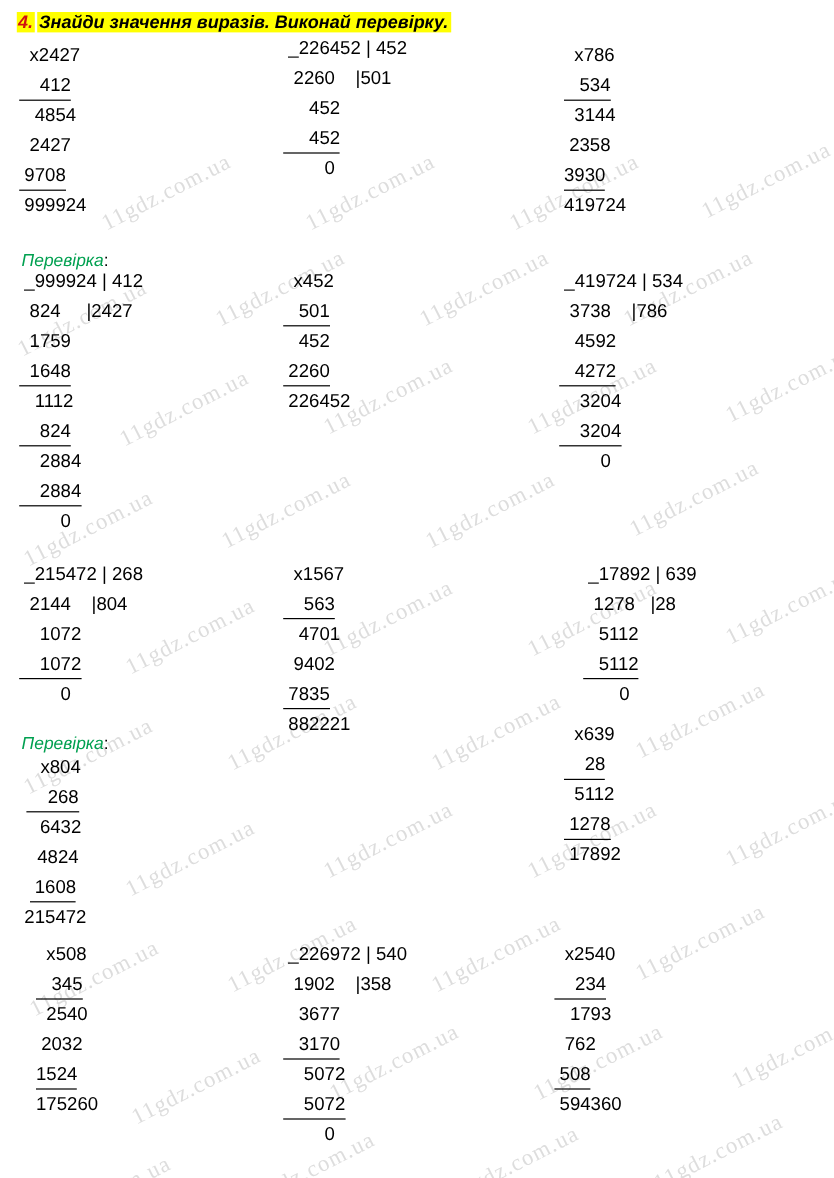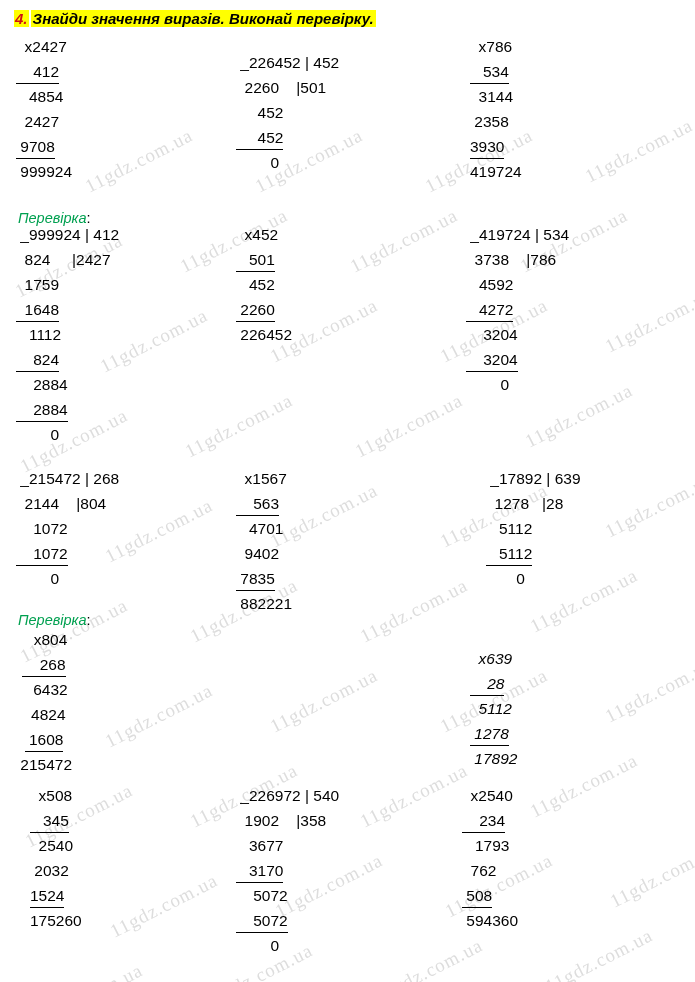--- a/index.html
+++ b/index.html
@@ -127,22 +127,22 @@
   <span>Перевірка</span><span class="colon">:</span>
 </div>
 <div class="work" style="left:16px;top:222px;"><span class="row"> _999924 | 412</span><span class="row">  824     |2427</span><span class="row">  1759</span><span class="row"><span class="u">  1648</span></span><span class="row">   1112</span><span class="row"><span class="u">    824</span></span><span class="row">    2884</span><span class="row"><span class="u">    2884</span></span><span class="row">        0</span></div>
 <div class="work" style="left:16px;top:466px;"><span class="row"> _215472 | 268</span><span class="row">  2144    |804</span><span class="row">    1072</span><span class="row"><span class="u">    1072</span></span><span class="row">        0</span></div>
 <div class="check-label" style="left:18px;top:600px;">
   <span>Перевірка</span><span class="colon">:</span>
 </div>
 <div class="work" style="left:16px;top:627px;text-align:center;"><span class="row">   x804</span><span class="row"><span class="u">    268</span></span><span class="row">   6432</span><span class="row">  4824</span><span class="row"><span class="u"> 1608</span></span><span class="row"> 215472</span></div>
 <div class="work" style="left:30px;top:783px;"><span class="row">  x508</span><span class="row"><span class="u">   345</span></span><span class="row">  2540</span><span class="row"> 2032</span><span class="row"><span class="u">1524</span></span><span class="row">175260</span></div>
 
-<div class="work" style="left:236px;top:50px;"><span class="row"> _226452 | 452</span><span class="row">  2260    |501</span><span class="row">     452</span><span class="row"><span class="u">     452</span></span><span class="row">        0</span></div>
+<div class="work" style="left:236px;top:28px;"><span class="row"> _226452 | 452</span><span class="row">  2260    |501</span><span class="row">     452</span><span class="row"><span class="u">     452</span></span><span class="row">        0</span></div>
 <div class="work" style="left:236px;top:222px;"><span class="row">  x452</span><span class="row"><span class="u">   501</span></span><span class="row">   452</span><span class="row"><span class="u"> 2260</span></span><span class="row"> 226452</span></div>
 <div class="work" style="left:236px;top:466px;"><span class="row">  x1567</span><span class="row"><span class="u">    563</span></span><span class="row">   4701</span><span class="row">  9402</span><span class="row"><span class="u"> 7835</span></span><span class="row"> 882221</span></div>
 <div class="work" style="left:236px;top:783px;"><span class="row"> _226972 | 540</span><span class="row">  1902    |358</span><span class="row">   3677</span><span class="row"><span class="u">   3170</span></span><span class="row">    5072</span><span class="row"><span class="u">    5072</span></span><span class="row">        0</span></div>
 
 <div class="work" style="left:470px;top:34px;"><span class="row">  x786</span><span class="row"><span class="u">   534</span></span><span class="row">  3144</span><span class="row"> 2358</span><span class="row"><span class="u">3930</span></span><span class="row">419724</span></div>
 <div class="work" style="left:466px;top:222px;"><span class="row"> _419724 | 534</span><span class="row">  3738    |786</span><span class="row">   4592</span><span class="row"><span class="u">   4272</span></span><span class="row">    3204</span><span class="row"><span class="u">    3204</span></span><span class="row">        0</span></div>
 <div class="work" style="left:466px;top:466px;margin-left:20px;"><span class="row"> _17892 | 639</span><span class="row">  1278   |28</span><span class="row">   5112</span><span class="row"><span class="u">   5112</span></span><span class="row">       0</span></div>
-<div class="work" style="left:470px;top:646px;font-style:italic;"><span class="row">  x639</span><span class="row"><span class="u">    28</span></span><span class="row">  5112</span><span class="row"><span class="u"> 1278</span></span><span class="row"> 17892</span></div>
+<div class="work" style="left:470px;top:600px;"><span class="row">  x639</span><span class="row"><span class="u">    28</span></span><span class="row">  5112</span><span class="row"><span class="u"> 1278</span></span><span class="row"> 17892</span></div>
 <div class="work" style="left:462px;top:783px;"><span class="row">  x2540</span><span class="row"><span class="u">    234</span></span><span class="row">   1793</span><span class="row">  762</span><span class="row"><span class="u"> 508</span></span><span class="row"> 594360</span></div>
 
 </body></html>

